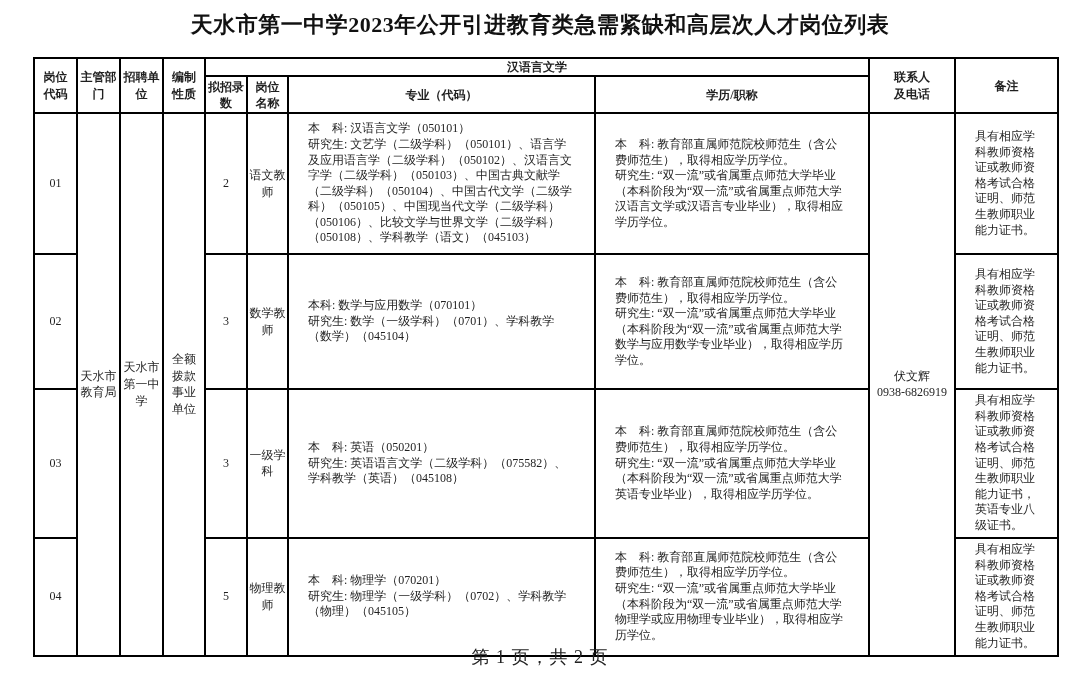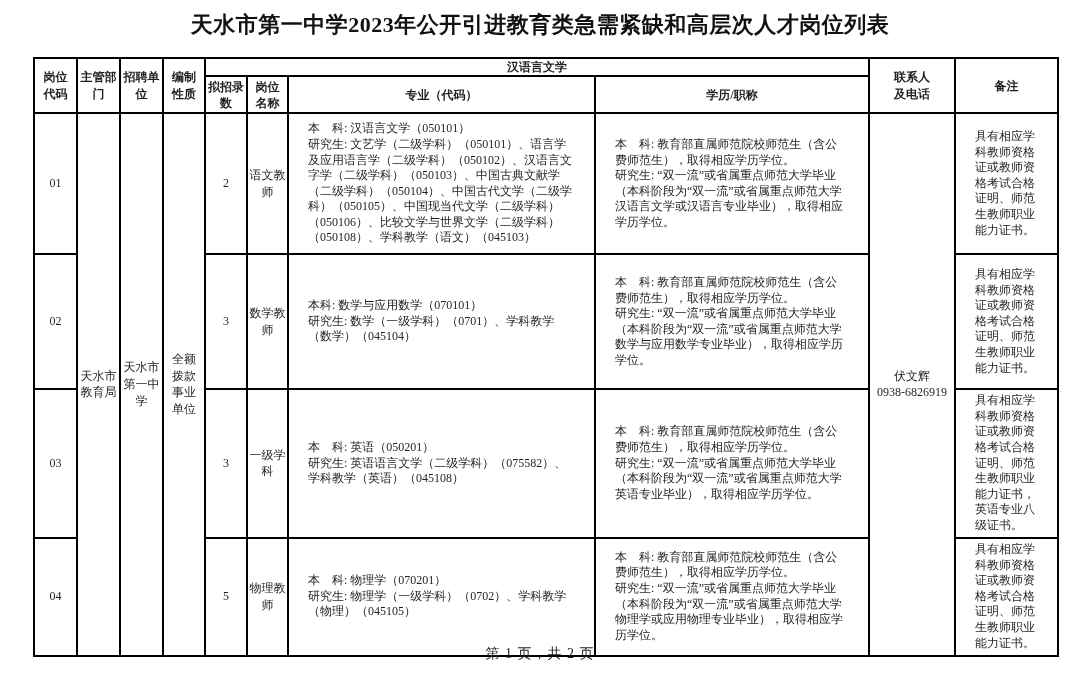--- a/index.html
+++ b/index.html
@@ -70,21 +70,21 @@
     line-height: 1.3;
     word-break: break-all;
   }
   .pre { white-space: pre-line; }
   .footer {
     position: absolute;
     top: 645px;
     left: 0;
     width: 100%;
     text-align: center;
-    font-size: 14px;
+    font-size: 18px;
     letter-spacing: 1px;
     color: #222222;
   }
 </style>
 </head>
 <body>
 
 <div class="page">
 
   <h1 class="title">天水市第一中学2023年公开引进教育类急需紧缺和高层次人才岗位列表</h1>

